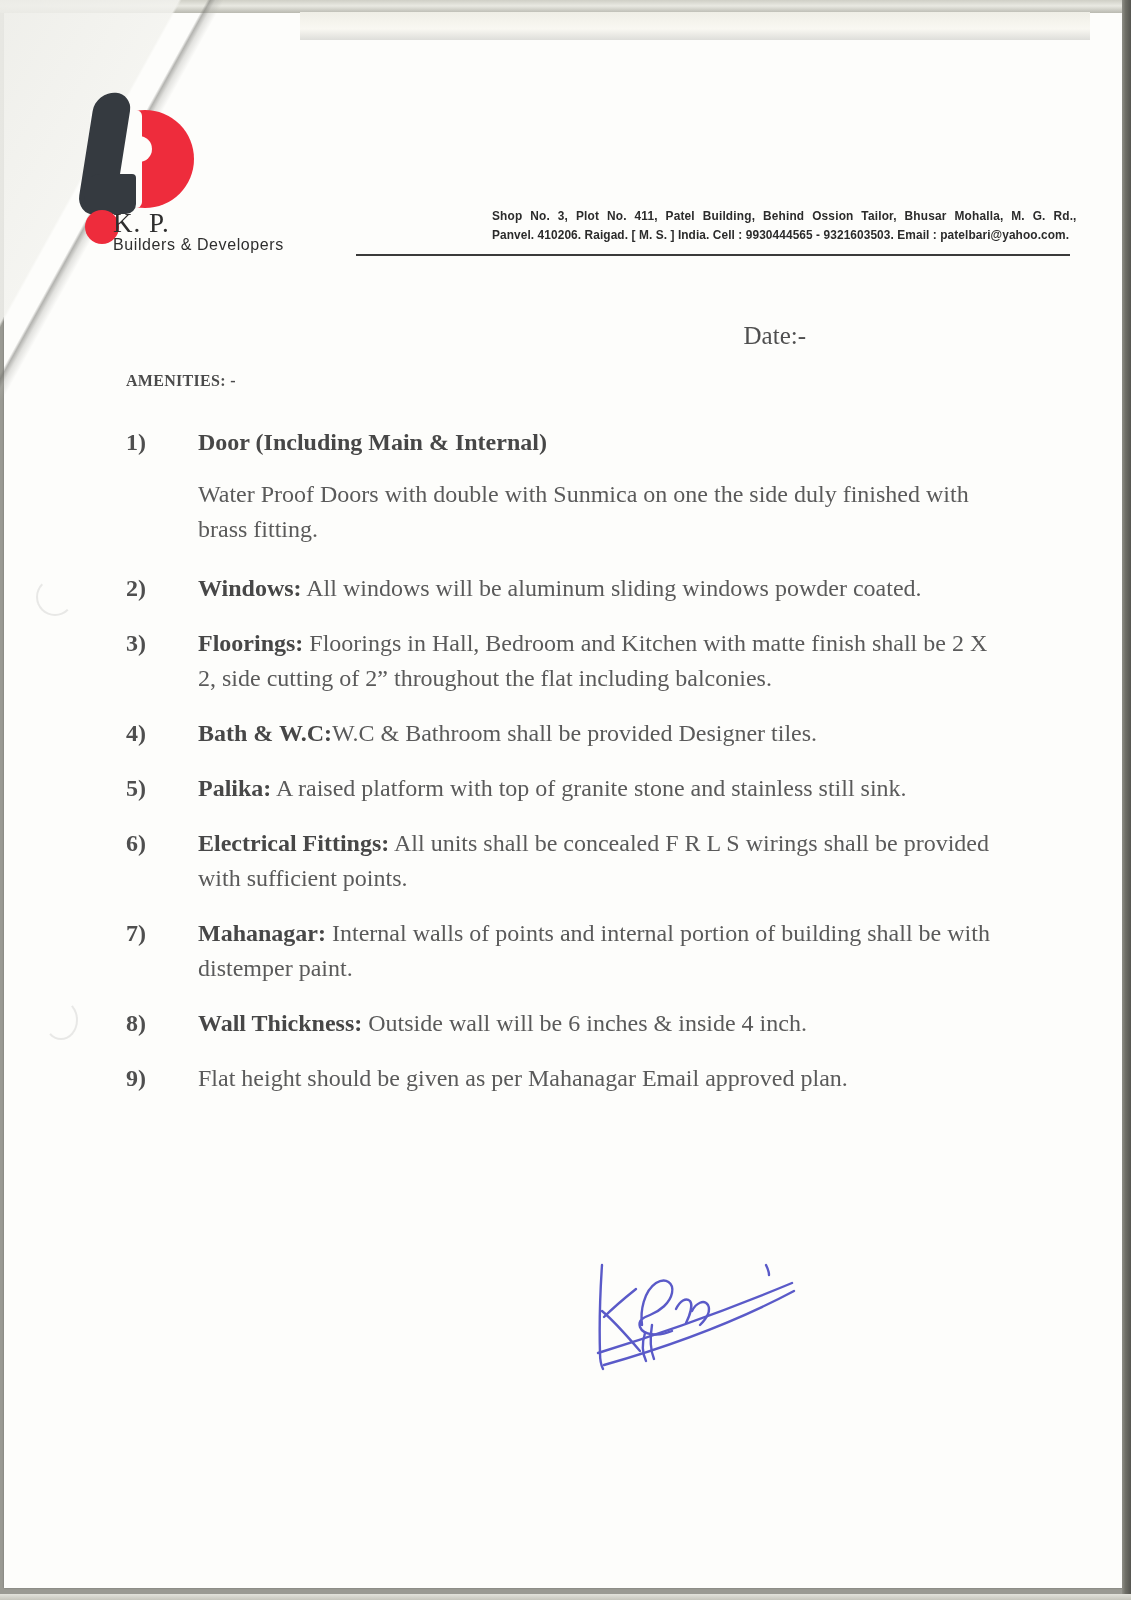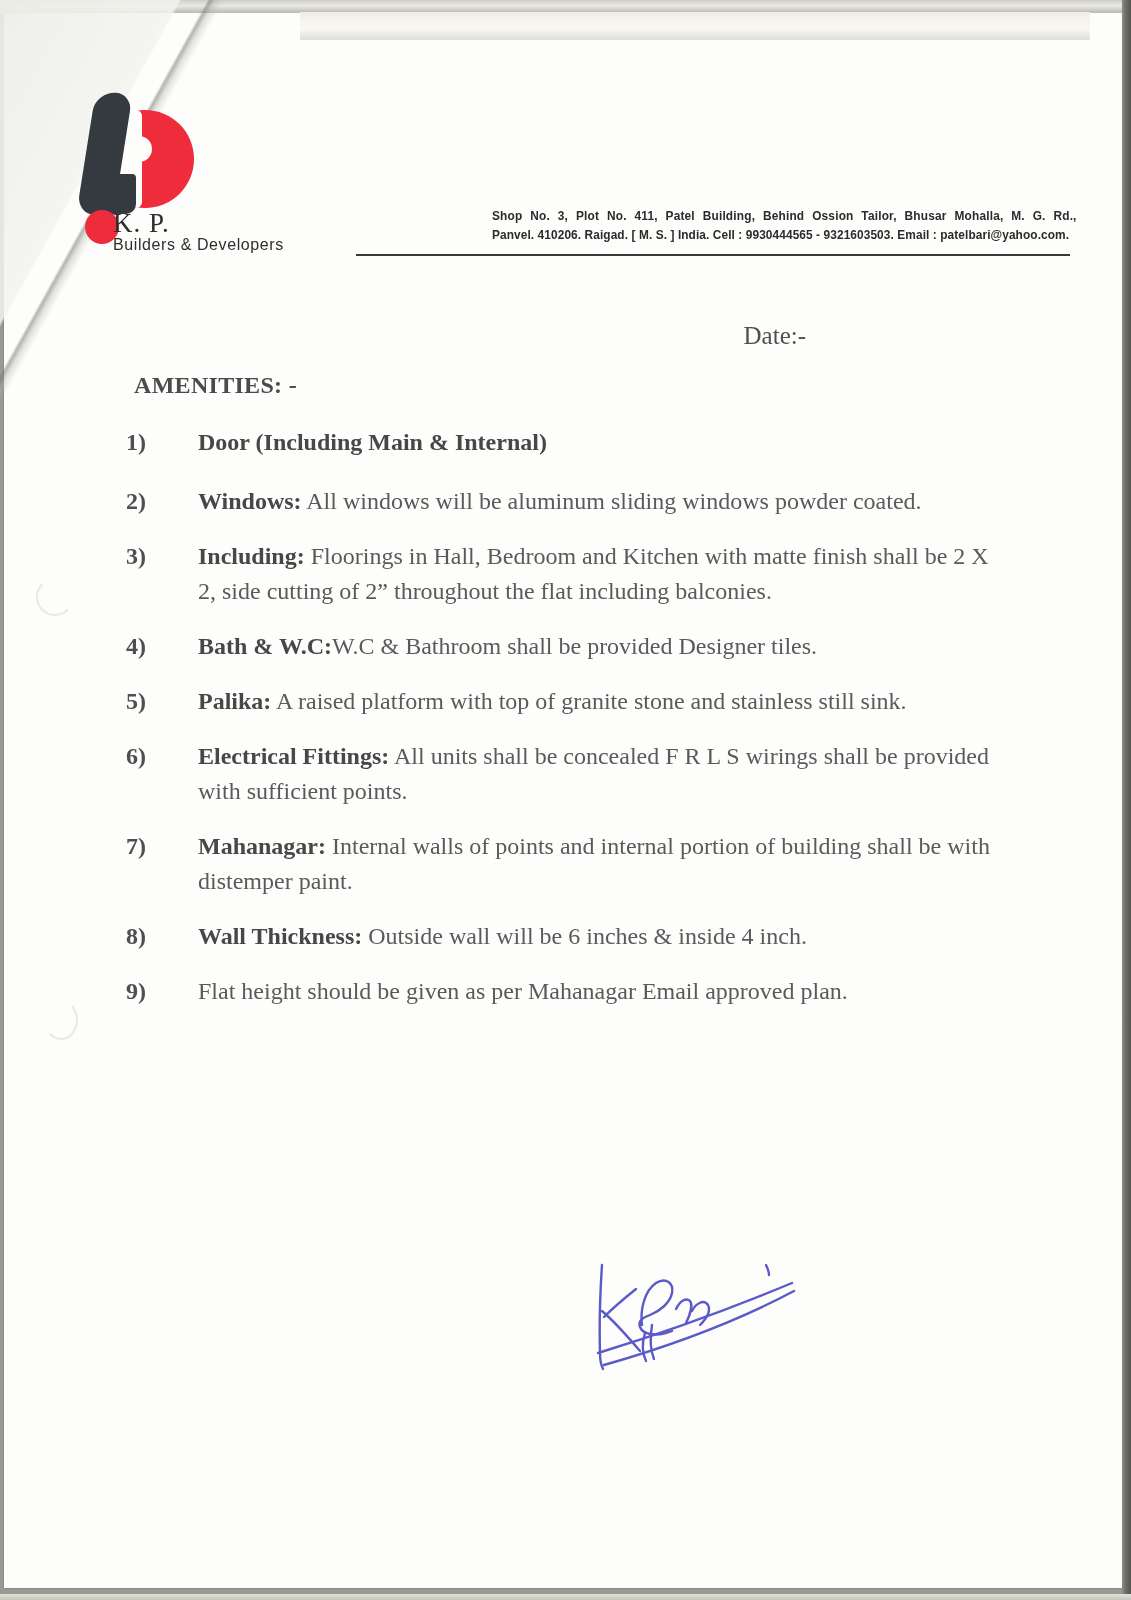--- a/index.html
+++ b/index.html
@@ -229,25 +229,24 @@
     width: 806px;
     text-align: right;
     font-size: 25px;
     font-weight: normal;
     color: #4f4f4f;
   }
   .amenities-head {
     position: absolute;
     left: 126px;
     top: 72px;
-    font-size: 24px;
+    font-size: 16px;
     font-weight: bold;
     letter-spacing: 0.3px;
     color: #4b4b4b;
-    margin-left: 8px;
   }
 
   .items {
     position: absolute;
     left: 126px;
     top: 125px;
     width: 880px;
   }
   .item {
     display: flex;
@@ -336,29 +335,29 @@
 
   <div class="doc-body">
 
     <div class="date-line">Date:-</div>
 
     <div class="amenities-head">AMENITIES: -</div>
 
     <div class="items" id="items-list">
         <div class="item wide item-1">
           <div class="item-num">1)</div>
-          <div class="item-body"><b>Door (Including Main &amp; Internal)</b></div>
+          <div class="item-body"><b>Door (Including Main &amp; Internal)</b><span class="item-sub">Water Proof Doors with double with Sunmica on one the side duly finished with brass fitting.</span></div>
         </div>
         <div class="item wide item-2">
           <div class="item-num">2)</div>
           <div class="item-body"><b>Windows:</b><span> All windows will be aluminum sliding windows powder coated.</span></div>
         </div>
         <div class="item wide item-3">
           <div class="item-num">3)</div>
-          <div class="item-body"><b>Including:</b><span> Floorings in Hall, Bedroom and Kitchen with matte finish shall be 2 X 2, side cutting of 2” throughout the flat including balconies.</span></div>
+          <div class="item-body"><b>Floorings:</b><span> Floorings in Hall, Bedroom and Kitchen with matte finish shall be 2 X 2, side cutting of 2” throughout the flat including balconies.</span></div>
         </div>
         <div class="item wide item-4">
           <div class="item-num">4)</div>
           <div class="item-body"><b>Bath &amp; W.C:</b><span>W.C &amp; Bathroom shall be provided Designer tiles.</span></div>
         </div>
         <div class="item wide item-5">
           <div class="item-num">5)</div>
           <div class="item-body"><b>Palika:</b><span> A raised platform with top of granite stone and stainless still sink.</span></div>
         </div>
         <div class="item wide item-6">

